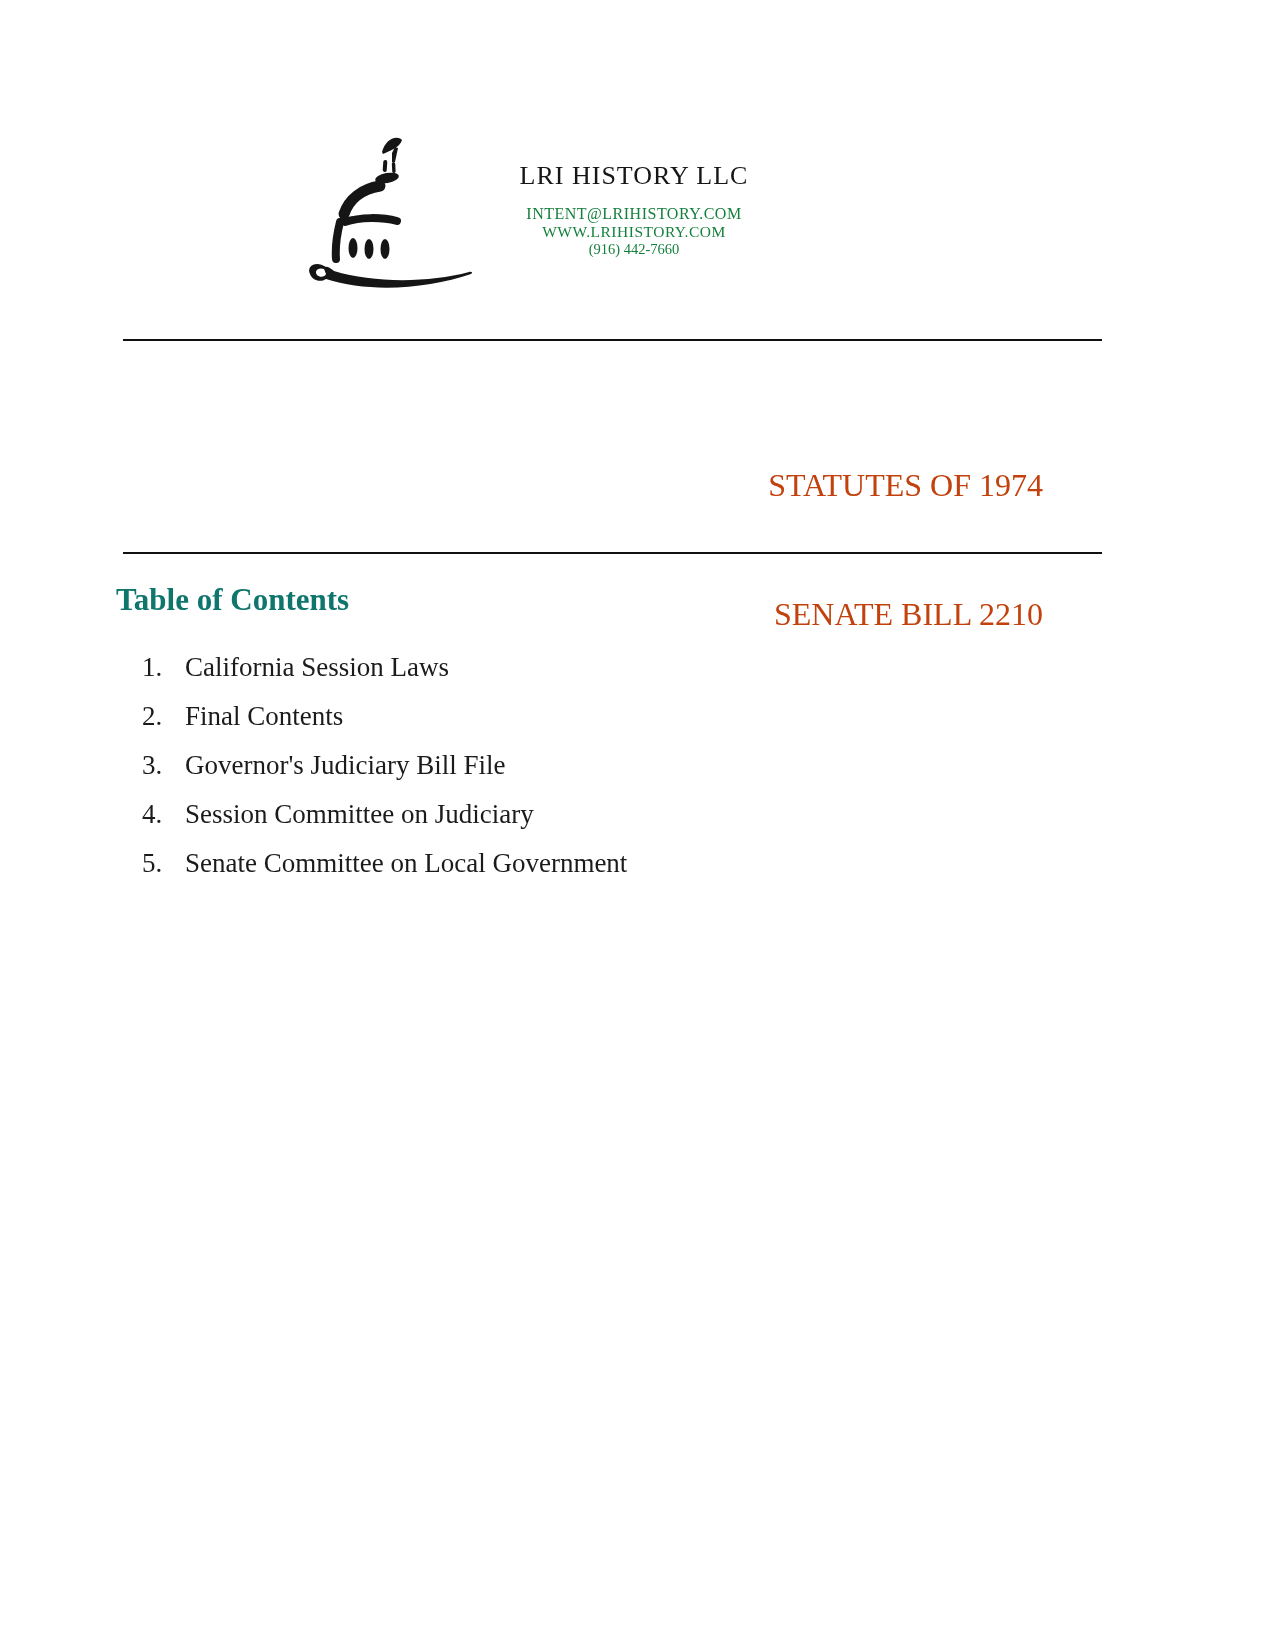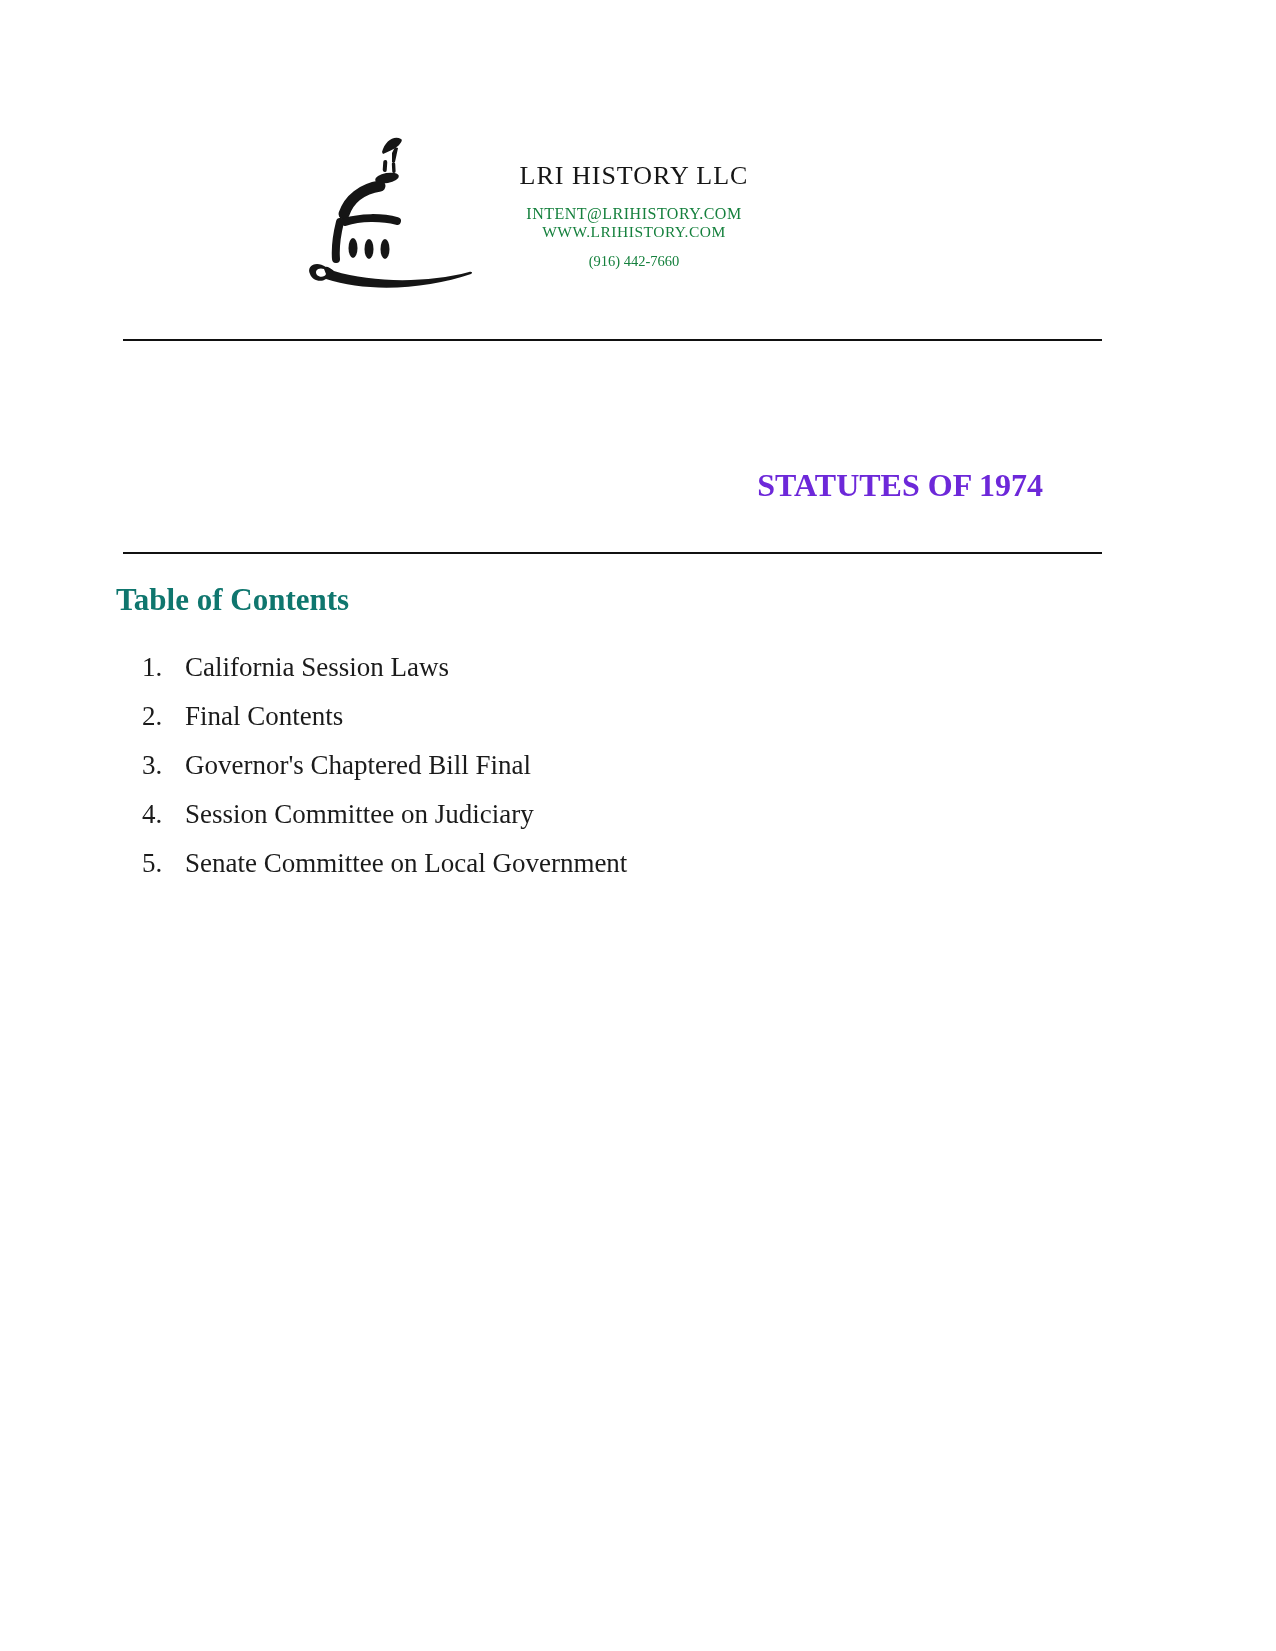--- a/index.html
+++ b/index.html
@@ -37,44 +37,44 @@
     line-height: 32px;
     letter-spacing: 1px;
     color: #161616;
   }
   .contact-line {
     letter-spacing: 0.5px;
     color: #15803d;
   }
   .contact-email   { font-size: 16px;   margin-top: 13px; }
   .contact-website { font-size: 15.5px; margin-top: 0; }
-  .contact-phone   { font-size: 14.5px; margin-top: 12px; letter-spacing: 0; }
+  .contact-phone   { font-size: 14.5px; letter-spacing: 0; }
 
   
   .rule {
     position: absolute;
     left: 123px;
     width: 979px;
     height: 0;
     border-top: 2px solid #111111;
   }
   .rule-top    { top: 339px; }
   .rule-bottom { top: 552px; }
 
   
   .title-block {
     position: absolute;
     top: 378px;
     left: 593px;
     width: 450px;
     text-align: right;
-    font-weight: bold;
+    font-weight: normal;
     font-size: 32px;
     line-height: 43px;
-    color: #6d28d9;
+    color: #c2410c;
     white-space: pre-wrap;
   }
 
   
   .toc-heading {
     position: absolute;
     left: 116px;
     top: 581px;
     font-size: 31px;
     font-weight: bold;
@@ -145,36 +145,37 @@
     <div class="contact-line contact-email">INTENT@LRIHISTORY.COM</div>
     <div class="contact-line contact-website">WWW.LRIHISTORY.COM</div>
     <div class="contact-line contact-phone">(916) 442-7660</div>
   </div>
 
   <div class="rule rule-top"></div>
   <div class="rule rule-bottom"></div>
 
   <div class="title-block">
     <div>STATUTES OF 1974</div>
+    <div>SENATE BILL 2210</div>
   </div>
 
   <div class="toc-heading">Table of Contents</div>
 
   <ol class="toc-list">
     <li class="toc-item">
       <span class="toc-num">1.</span>
       <span class="toc-label">California Session Laws</span>
     </li>
     <li class="toc-item">
       <span class="toc-num">2.</span>
       <span class="toc-label">Final Contents</span>
     </li>
     <li class="toc-item">
       <span class="toc-num">3.</span>
-      <span class="toc-label">Governor's Chaptered Bill Final</span>
+      <span class="toc-label">Governor's Judiciary Bill File</span>
     </li>
     <li class="toc-item">
       <span class="toc-num">4.</span>
       <span class="toc-label">Session Committee on Judiciary</span>
     </li>
     <li class="toc-item">
       <span class="toc-num">5.</span>
       <span class="toc-label">Senate Committee on Local Government</span>
     </li>
   </ol>

